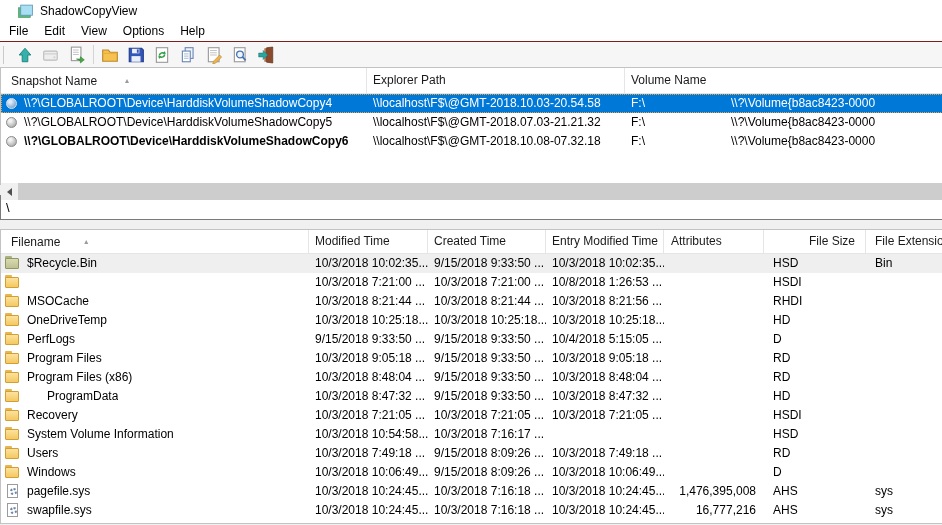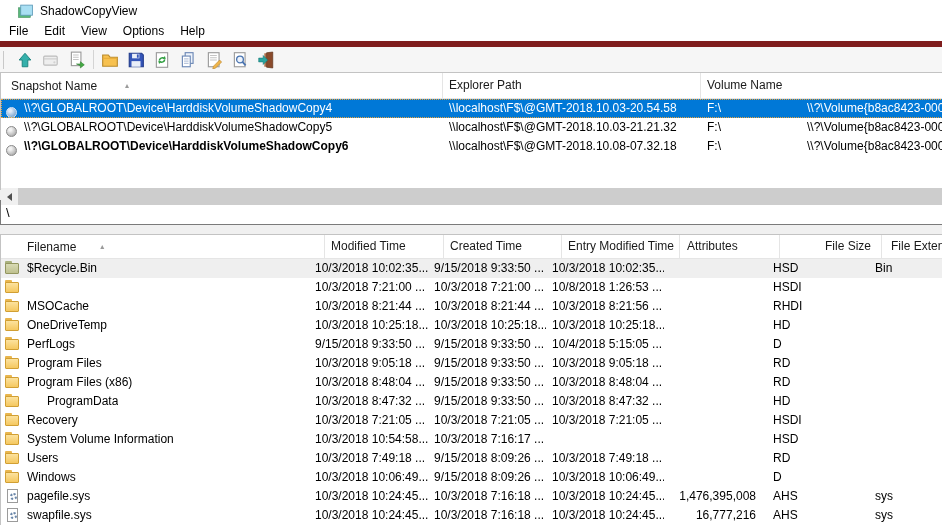--- a/index.html
+++ b/index.html
@@ -3,42 +3,42 @@
 <meta charset="utf-8">
 <style>
   html,body{margin:0;padding:0;background:#e8e8e8;}
   .window{width:942px;height:525px;overflow:hidden;position:relative;background:#f0f0f0;
           font-family:"Liberation Sans",sans-serif;font-size:12px;color:#000;}
   
   .titlebar{height:22px;background:#fff;display:flex;align-items:center;padding-left:17px;}
   .app-icon{width:17px;height:17px;margin-right:6px;flex:0 0 17px;}
   .title-text{font-size:12px;color:#000;}
   
-  .menubar{height:19px;background:#fff;display:flex;align-items:center;border-bottom:6px solid #7f1d1d;padding-left:1px;}
+  .menubar{height:19px;background:#fff;display:flex;align-items:center;border-bottom:1px solid #7f1d1d;padding-left:1px;}
   .menu-item{padding:0 8px;line-height:19px;cursor:default;}
   
   .toolbar{height:25px;background:#f6f6f6;display:flex;align-items:center;}
   .grip{width:3px;height:18px;border-left:1px solid #c9c9c9;margin:0 5px 0 3px;}
   .tb-btn{width:26px;height:23px;display:flex;align-items:center;justify-content:center;}
   .tb-btn svg{width:18px;height:18px;}
   .tb-sep{width:1px;height:19px;background:#d4d4d4;margin:0 3px;}
   
   .pane{background:#fff;border:1px solid #c3c3c3;box-sizing:border-box;margin-right:-2px;}
   .snapshot-pane{height:118px;}
   .files-pane{height:295px;}
   .lv-header{display:flex;background:#fff;border-bottom:1px solid #e5e5e5;}
   .snapshot-pane .lv-header{height:25px;line-height:24px;}
-  .files-pane .lv-header{height:23px;line-height:22px;padding-left:16px;}
+  .files-pane .lv-header{height:23px;line-height:22px;}
   .hcell{box-sizing:border-box;border-right:1px solid #e5e5e5;padding-left:6px;
          white-space:nowrap;overflow:hidden;color:#1a1a1a;}
   .sort-glyph{color:#9a9a9a;font-size:8px;margin-left:28px;vertical-align:2px;}
   .lv-row{display:flex;height:19px;line-height:19px;}
   .cell{box-sizing:border-box;white-space:nowrap;overflow:hidden;padding-left:6px;}
   
-  .c0{width:442px;display:flex;align-items:flex-end;padding-left:0;}
+  .c0{width:366px;display:flex;align-items:center;padding-left:0;}
   .c1{width:258px;}
   .c2{width:100px;}
   .c3{flex:1;}
   
   .f0{width:308px;display:flex;align-items:center;padding-left:0;}
   .f1{width:119px;}
   .f2{width:118px;}
   .f3{width:118px;}
   .f4{width:102px;text-align:right;padding-right:10px;padding-left:0;}
   .f5{width:100px;padding-left:7px;}
@@ -184,21 +184,21 @@
           </div>
           <div class="cell c1">\\localhost\F$\@GMT-2018.10.03-20.54.58</div>
           <div class="cell c2">F:\</div>
           <div class="cell c3">\\?\Volume{b8ac8423-0000</div>
         </div>
         <div class="lv-row">
           <div class="cell c0">
             <div class="orb"></div>
             <div style="overflow: hidden; white-space: nowrap;">\\?\GLOBALROOT\Device\HarddiskVolumeShadowCopy5</div>
           </div>
-          <div class="cell c1">\\localhost\F$\@GMT-2018.10.03-21.21.32</div>
+          <div class="cell c1">\\localhost\F$\@GMT-2018.07.03-21.21.32</div>
           <div class="cell c2">F:\</div>
           <div class="cell c3">\\?\Volume{b8ac8423-0000</div>
         </div>
         <div class="lv-row">
           <div class="cell c0">
             <div class="orb"></div>
             <div style="overflow: hidden; white-space: nowrap; font-weight: bold;">\\?\GLOBALROOT\Device\HarddiskVolumeShadowCopy6</div>
           </div>
           <div class="cell c1">\\localhost\F$\@GMT-2018.10.08-07.32.18</div>
           <div class="cell c2">F:\</div>

